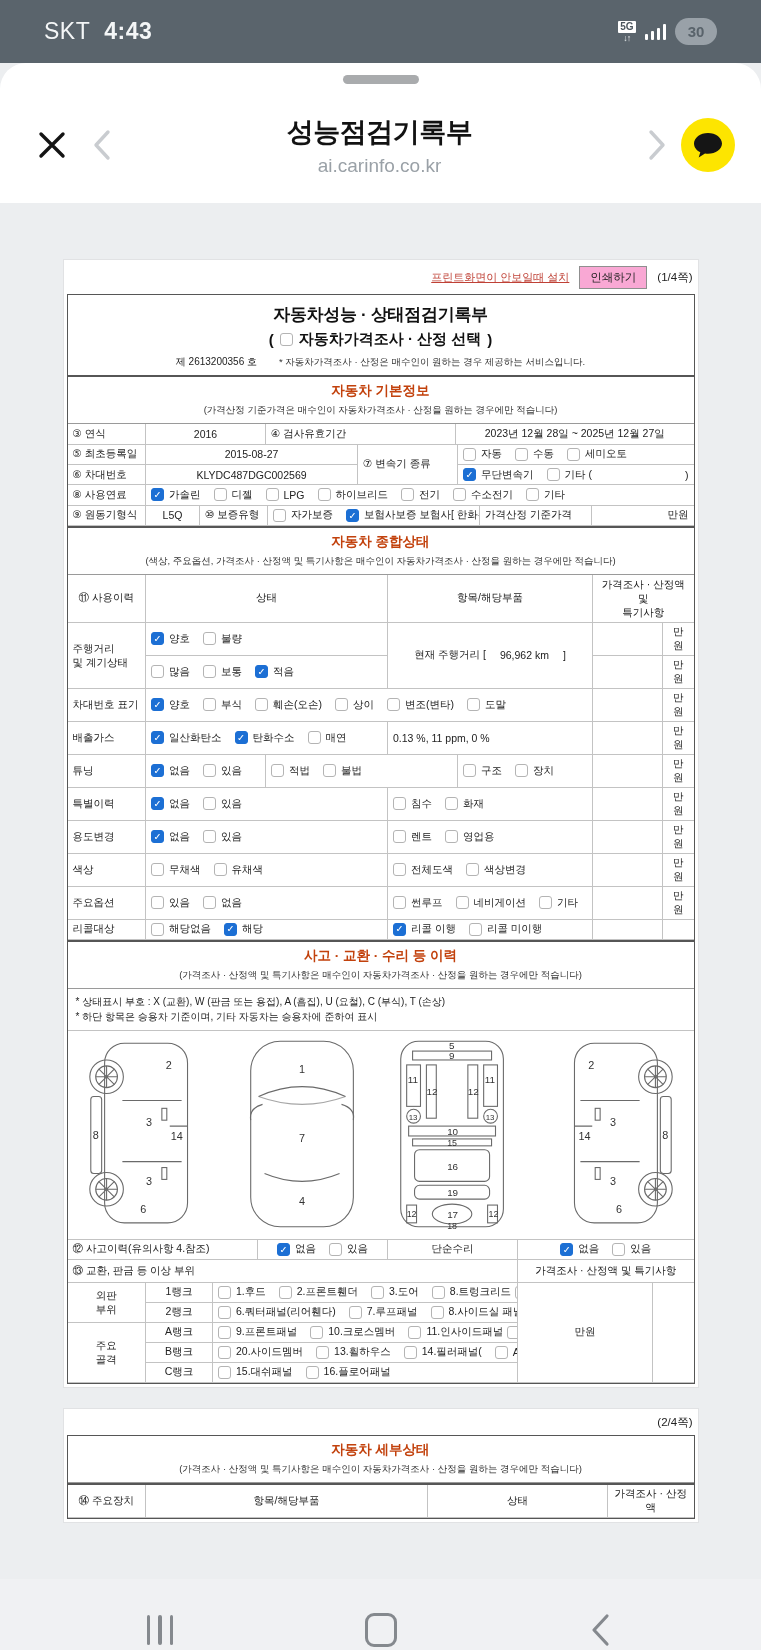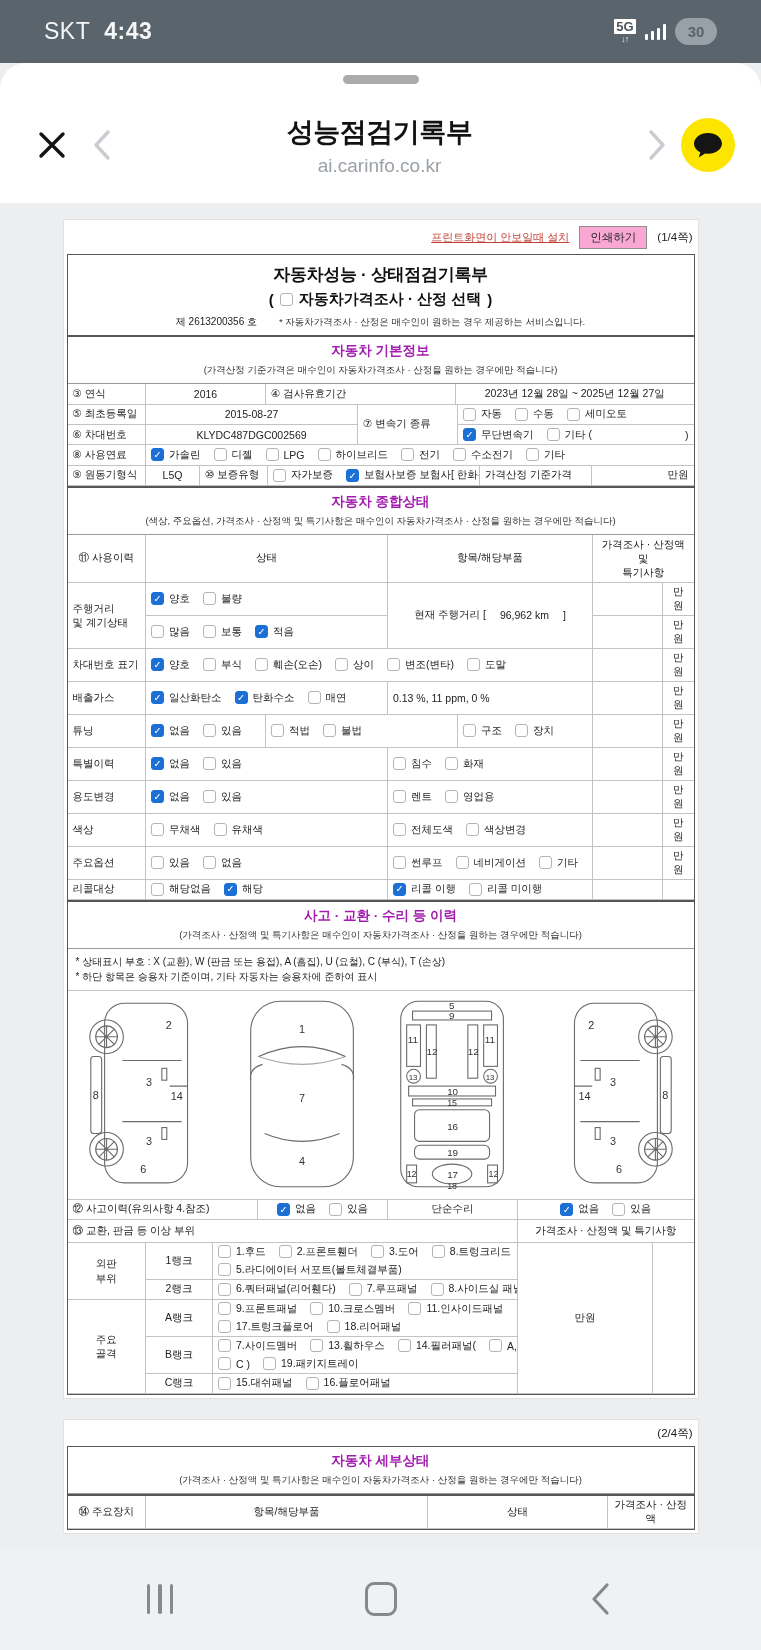--- a/index.html
+++ b/index.html
@@ -6,73 +6,73 @@
   body{width:761px;height:1650px;overflow:hidden;background:#eceef0;
        font-family:"Liberation Sans","DejaVu Sans",sans-serif;-webkit-font-smoothing:antialiased;}
   
   .statusbar{height:63px;background:#5a646c;display:flex;align-items:center;
              justify-content:space-between;padding:0 44px;box-sizing:border-box;}
   .sb-left{color:#f4f6f7;font-size:23px;letter-spacing:.5px;display:flex;gap:14px;align-items:center;}
   .sb-carrier{font-weight:400;}
   .sb-time{font-weight:700;}
   .sb-right{display:flex;align-items:center;gap:9px;}
   .badge5g{display:flex;flex-direction:column;align-items:center;line-height:1;}
-  .badge5g .b{background:#fff;color:#4c565e;font-size:13px;font-weight:700;border-radius:1px;padding:1px 2px;}
+  .badge5g .b{background:#fff;color:#4c565e;font-size:10px;font-weight:700;border-radius:1px;padding:1px 2px;}
   .badge5g .a{color:#e8ebed;font-size:9px;margin-top:1px;letter-spacing:-1px;}
   .sigbars{display:flex;align-items:flex-end;gap:2.5px;height:17px;}
   .sigbars i{display:block;width:3.5px;background:#fff;border-radius:1px;}
   .battery{min-width:42px;height:27px;border-radius:14px;background:#99a1a8;color:#59636b;
            font-size:15px;font-weight:700;display:flex;align-items:center;justify-content:center;}
   
   .sheet-head{background:#fff;border-radius:26px 26px 0 0;height:140px;position:relative;}
   .handle{position:absolute;top:12px;left:50%;transform:translateX(-50%);
           width:76px;height:9px;border-radius:5px;background:#a9abad;}
   .headrow{position:absolute;top:36px;left:0;right:0;height:92px;display:flex;
            align-items:center;padding:0 26px;box-sizing:border-box;}
   .hicon{display:flex;align-items:center;justify-content:center;}
   .titlewrap{flex:1;text-align:center;min-width:0;}
   .htitle{font-size:27px;font-weight:700;color:#121212;letter-spacing:-.5px;}
   .hurl{font-size:19px;color:#9aa1a7;margin-top:5px;}
   .kakao{width:54px;height:54px;border-radius:50%;background:#fde500;display:flex;
          align-items:center;justify-content:center;}
   
-  .content{background:#eceef0;height:1345px;overflow:hidden;padding-top:16px;box-sizing:border-box;}
+  .content{background:#eceef0;height:1345px;overflow:hidden;padding-top:25px;box-sizing:border-box;margin-top:31px;}
   .card{width:636px;margin:0 auto;background:#fff;border:1px solid #e1e2e4;box-sizing:border-box;padding:3px;}
   .card + .card{margin-top:20px;}
   .toolbar{display:flex;justify-content:flex-end;align-items:center;gap:10px;padding:3px 2px 5px;}
   .instlink{color:#bf4136;font-size:11px;text-decoration:underline;cursor:pointer;}
   .printbtn{border:1px solid #8f8f8f;background:#f9a8d4;font-size:11.5px;color:#222;
             padding:3px 10px;font-family:inherit;}
   .pageno{font-size:11.5px;color:#222;}
   .docbox{border:1.5px solid #565656;}
   
   .doctitle{text-align:center;padding:8px 0 6px;}
   .dt1{font-size:17px;font-weight:700;color:#111;letter-spacing:-.3px;}
   .dt2{font-size:15px;font-weight:700;color:#111;margin-top:4px;display:flex;
        align-items:center;justify-content:center;gap:6px;}
   .dt3{display:flex;justify-content:center;align-items:center;gap:22px;margin-top:6px;}
   .docno{font-size:10px;color:#222;}
   .svcnote{font-size:9.5px;color:#333;}
   
   .sec{border-top:2px solid #565656;border-bottom:1px solid #9a9a9a;text-align:center;padding:5px 0 6px;}
-  .sec .t{font-size:13.5px;font-weight:700;color:#a21caf;}
+  .sec .t{font-size:13.5px;font-weight:700;color:#c2410c;}
   .sec .n{font-size:9.5px;color:#333;margin-top:4px;}
   
   table{width:100%;border-collapse:collapse;table-layout:fixed;}
   td{border:1px solid #c3c3c3;font-size:10.5px;color:#222;padding:2px 5px;height:20px;
      vertical-align:middle;overflow:hidden;box-sizing:border-box;}
   tr:first-child td{border-top:none;}
   td:first-child{border-left:none;}
   td:last-child{border-right:none;}
   .c{text-align:center;}
   .r{text-align:right;}
   .hd td{text-align:center;font-size:10.5px;height:22px;}
   .checks{display:flex;align-items:center;gap:13px;flex-wrap:nowrap;}
   .checks.center{justify-content:center;}
-  .stack{display:flex;flex-direction:column;gap:4px;}
+  .stack{display:flex;flex-direction:row;gap:4px;}
   .between{display:flex;justify-content:space-between;align-items:center;}
   .ck{display:inline-flex;align-items:center;gap:5px;white-space:nowrap;}
   .cb{width:13px;height:13px;flex:0 0 13px;border:1.5px solid #b4b4b4;border-radius:3px;background:#fff;
       display:inline-flex;align-items:center;justify-content:center;font-size:9.5px;line-height:1;
       color:#fff;box-sizing:border-box;}
   .cb.on{background:#1c6fd4;border-color:#1c6fd4;}
   .odo{display:flex;justify-content:center;gap:14px;align-items:center;}
   .notesbox{border-bottom:1px solid #c3c3c3;padding:5px 8px;font-size:10px;color:#222;line-height:1.55;}
   .diag{padding:4px 2px 6px;border-bottom:1px solid #c3c3c3;}
   .diag svg{display:block;margin:0 auto;}
@@ -883,21 +883,21 @@
                 </div>
               </td>
         </tr>
         <tr>
           <td class="c">B랭크</td>
           <td>
                 <div class="stack">
                   <div class="checks">
                     <span class="ck">
                       <span class="cb"></span>
-                      <span>7.사이드멤버</span>
+                      <span>20.사이드멤버</span>
                     </span>
                     <span class="ck">
                       <span class="cb"></span>
                       <span>13.휠하우스</span>
                     </span>
                     <span class="ck">
                       <span class="cb"></span>
                       <span>14.필러패널(</span>
                     </span>
                     <span class="ck">

